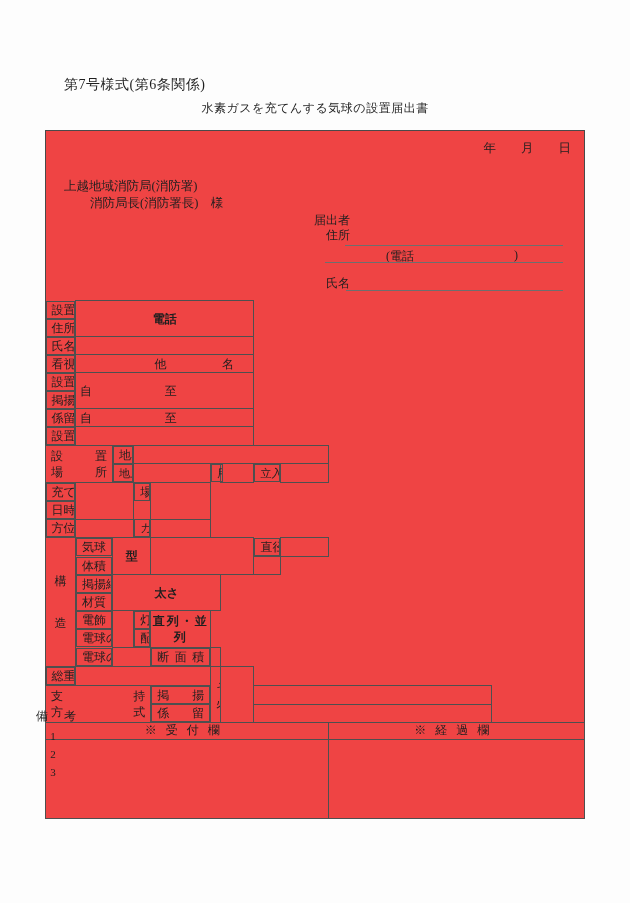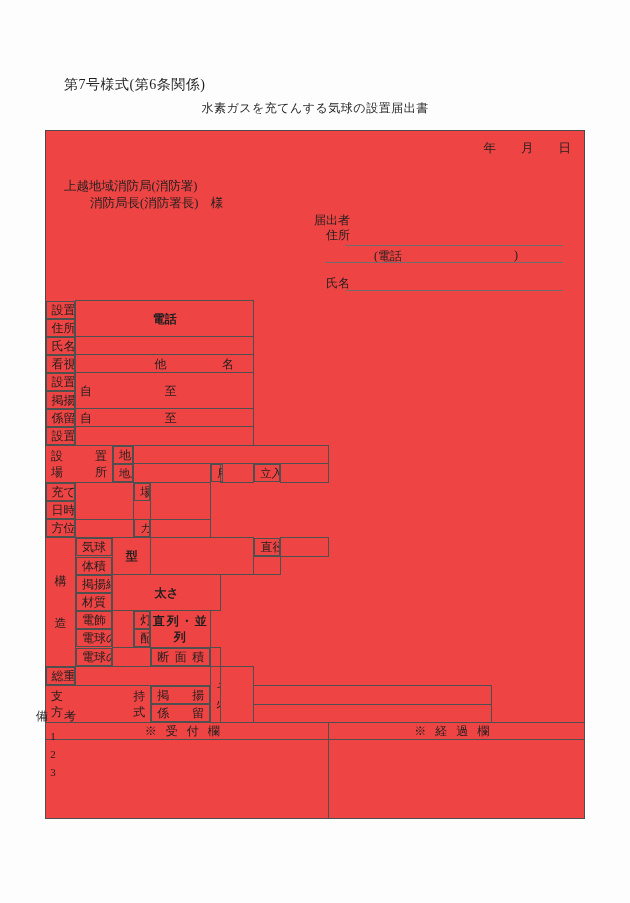--- a/index.html
+++ b/index.html
@@ -14,31 +14,31 @@
   .doc-title{left:0;top:100px;width:100%;text-align:center;font-size:12px;letter-spacing:.5px;}
   
   .box{position:absolute;left:45px;top:130px;width:538px;border:1px solid #4a4a4a;background:#ef4444;}
   .box-head{position:relative;height:169px;}
   .date-line{position:absolute;top:9px;right:13px;font-size:12.5px;}
   .addr1{position:absolute;left:18px;top:47px;font-size:12.5px;}
   .addr2{position:absolute;left:30px;top:64px;font-size:12.5px;margin-left:14px;}
   .notifier-label{position:absolute;left:268px;top:81px;}
   .addr-label{position:absolute;left:280px;top:96px;}
   .name-label{position:absolute;left:280px;top:144px;}
-  .phone-open{position:absolute;left:328px;top:117px;}
+  .phone-open{position:absolute;left:340px;top:117px;}
   .phone-close{position:absolute;left:468px;top:117px;}
   .uline{position:absolute;height:0;border-top:1px solid #6e6e6e;}
   .ul1{left:299px;top:114px;width:218px;}
   .ul2{left:279px;top:131px;width:238px;}
   .ul3{left:300px;top:159px;width:217px;}
   
   table{border-collapse:collapse;table-layout:fixed;width:540px;margin-left:-1px;margin-bottom:-1px;}
   td{border:1px solid #4f4f4f;padding:0;vertical-align:middle;font-size:12px;line-height:16px;overflow:hidden;}
   tr{height:17px;}
-  tr.hdr-row{height:15px;}
+  tr.hdr-row{height:15px;font-family:Liberation Mono, monospace;}
   tr.big-row{height:79px;}
   .j{display:flex;justify-content:space-between;align-items:center;padding:0 5px;}
   .j span{display:block;}
   .jv{display:flex;flex-direction:column;justify-content:space-around;align-items:center;}
   .jv span{display:block;line-height:14px;}
   .h5{height:83px;}
   .c{text-align:center;font-weight:bold;}
   .two{padding:0;}
   .f11 .j, .f11{font-size:11px;}
   .fromto{display:flex;align-items:center;padding-left:4px;}

